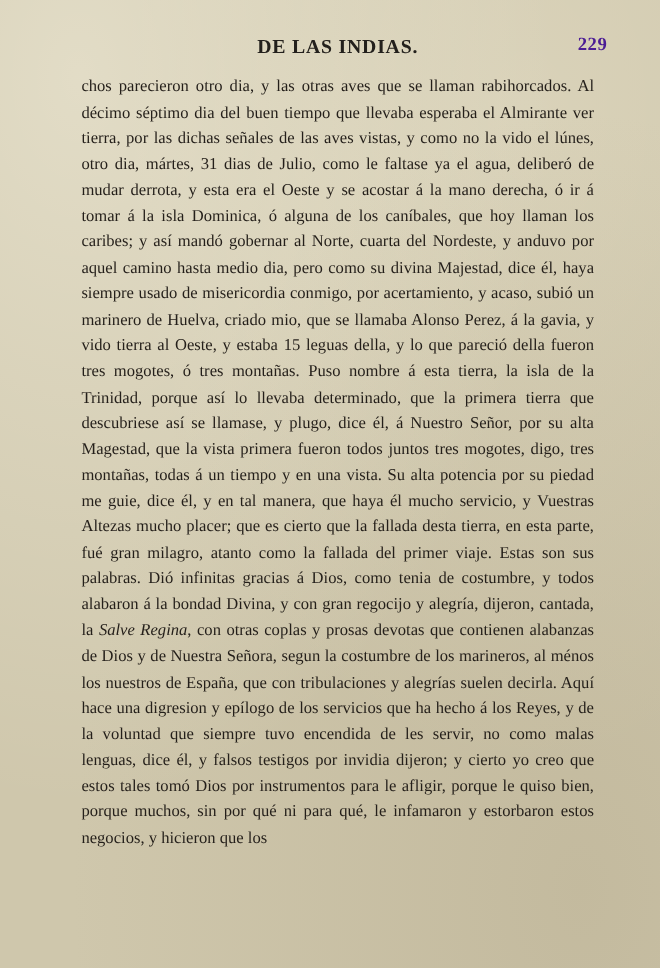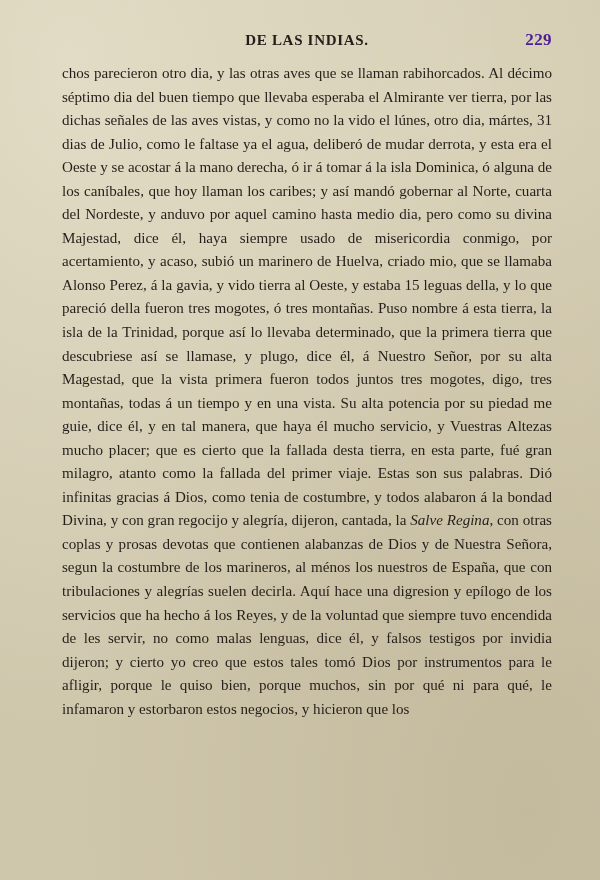--- a/index.html
+++ b/index.html
@@ -40,21 +40,21 @@
     position: relative;
     height: 26px;
     margin-bottom: 6px;
   }
   .running-head {
     position: absolute;
     left: 50%;
     transform: translateX(-50%);
     top: 2px;
     font-variant: small-caps;
-    font-size: 15px;
+    font-size: 18px;
     letter-spacing: 0.7px;
     color: #23201c;
     font-weight: 700;
     white-space: nowrap;
   }
   .folio {
     position: absolute;
     right: 0;
     top: 0;
     font-size: 17px;
@@ -65,21 +65,21 @@
   .body-text {
     font-size: 15.1px;
     line-height: 23.55px;
     color: #241f1a;
     text-align: justify;
     text-justify: inter-word;
     hyphens: manual;
     -webkit-font-smoothing: none;
   }
   .body-text p {
-    margin: 0;
+    margin: 12px;
   }
   .body-text .ital {
     font-style: italic;
   }
 </style>
 </head>
 <body>
 
 <div class="page">
   <div class="page-inner">

